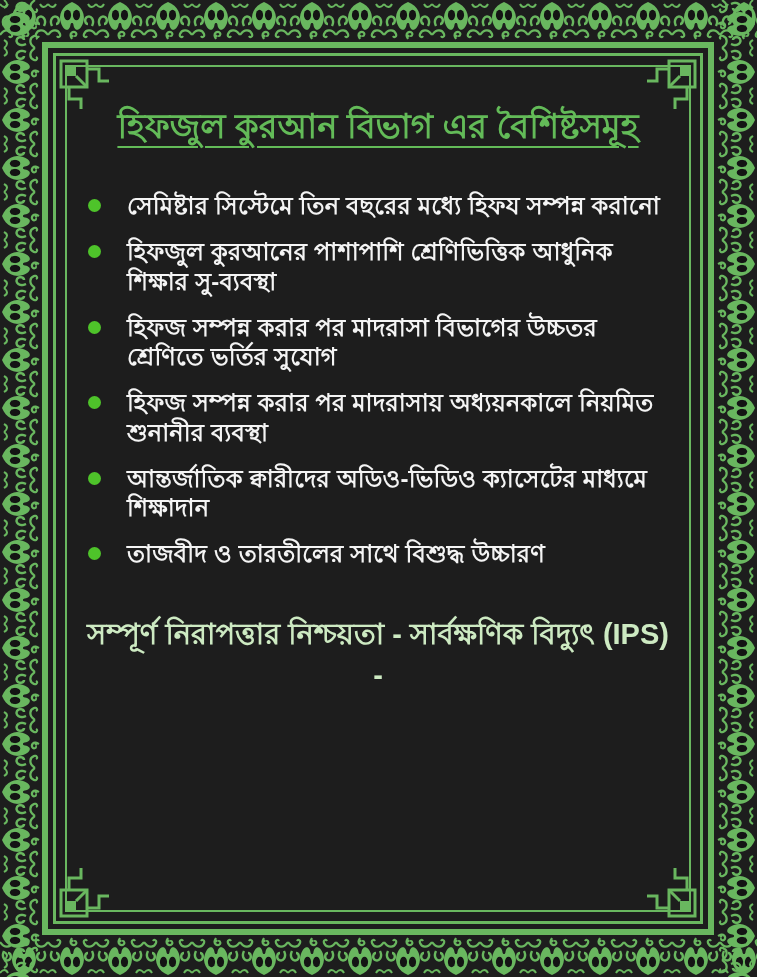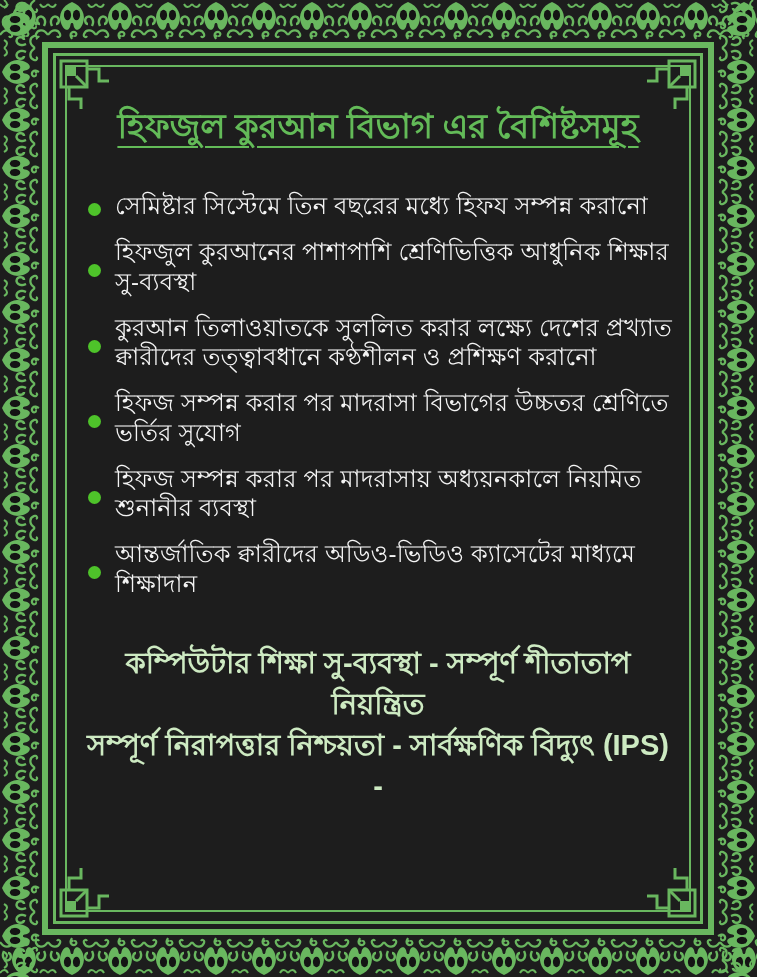--- a/index.html
+++ b/index.html
@@ -36,22 +36,22 @@
   .corner-tr{right:55px;top:55px;transform:scaleX(-1);}
   .corner-bl{left:55px;bottom:55px;transform:scaleY(-1);}
   .corner-br{right:55px;bottom:55px;transform:scale(-1,-1);}
 
   
   .content{position:absolute;inset:74px 80px;display:flex;flex-direction:column;}
   .title{margin:26px 0 34px;text-align:center;color:var(--title-green);
          font-size:34px;font-weight:bold;
          text-decoration:underline;text-decoration-thickness:2px;text-underline-offset:8px;}
   ul.features{list-style:none;padding:0 2px 0 8px;}
-  ul.features li{display:flex;gap:14px;align-items:center;
-                 color:var(--white);font-weight:normal;font-size:24px;line-height:1.22;
+  ul.features li{display:flex;gap:26px;align-items:flex-start;
+                 color:var(--white);font-weight:bold;font-size:24px;line-height:1.22;
                  margin-bottom:17px;letter-spacing:.2px;}
   .dot{flex:none;width:13px;height:13px;border-radius:50%;background:var(--dot-green);margin-top:8px;}
 
   .facilities{margin-top:28px;text-align:center;color:var(--pale-green);
               font-weight:bold;font-size:29px;line-height:1.42;}
 </style>
 </head>
 <body>
 
 <div class="poster">
@@ -181,37 +181,36 @@
       <li>
         <span class="dot"></span>
         <span>সেমিষ্টার সিস্টেমে তিন বছরের মধ্যে হিফয সম্পন্ন করানো</span>
       </li>
       <li>
         <span class="dot"></span>
         <span>হিফজুল কুরআনের পাশাপাশি শ্রেণিভিত্তিক আধুনিক শিক্ষার সু-ব্যবস্থা</span>
       </li>
       <li>
         <span class="dot"></span>
-        <span>কুরআন তিলাওয়াতকে সুললিত করার লক্ষ্যে দেশের প্রখ্যাত ক্বারীদের তত্ত্বাবধানে কণ্ঠশীলন ও প্রশিক্ষণ করানো</span>
-      </li>
-      <li>
-        <span class="dot"></span>
         <span>হিফজ সম্পন্ন করার পর  মাদরাসা বিভাগের উচ্চতর শ্রেণিতে ভর্তির সুযোগ</span>
       </li>
       <li>
         <span class="dot"></span>
         <span>হিফজ সম্পন্ন করার পর মাদরাসায় অধ্যয়নকালে নিয়মিত শুনানীর ব্যবস্থা</span>
       </li>
       <li>
         <span class="dot"></span>
         <span>আন্তর্জাতিক ক্বারীদের অডিও-ভিডিও ক্যাসেটের মাধ্যমে শিক্ষাদান</span>
       </li>
+      <li>
+        <span class="dot"></span>
+        <span>তাজবীদ ও তারতীলের সাথে বিশুদ্ধ উচ্চারণ</span>
+      </li>
     </ul>
 
     <div class="facilities">
-      <div>কম্পিউটার শিক্ষা সু-ব্যবস্থা - সম্পূর্ণ শীতাতাপ নিয়ন্ত্রিত</div>
       <div>সম্পূর্ণ নিরাপত্তার নিশ্চয়তা  - সার্বক্ষণিক বিদ্যুৎ (IPS) -</div>
 
     </div>
 
   </div>
 
 </div>
 
 </body></html>

